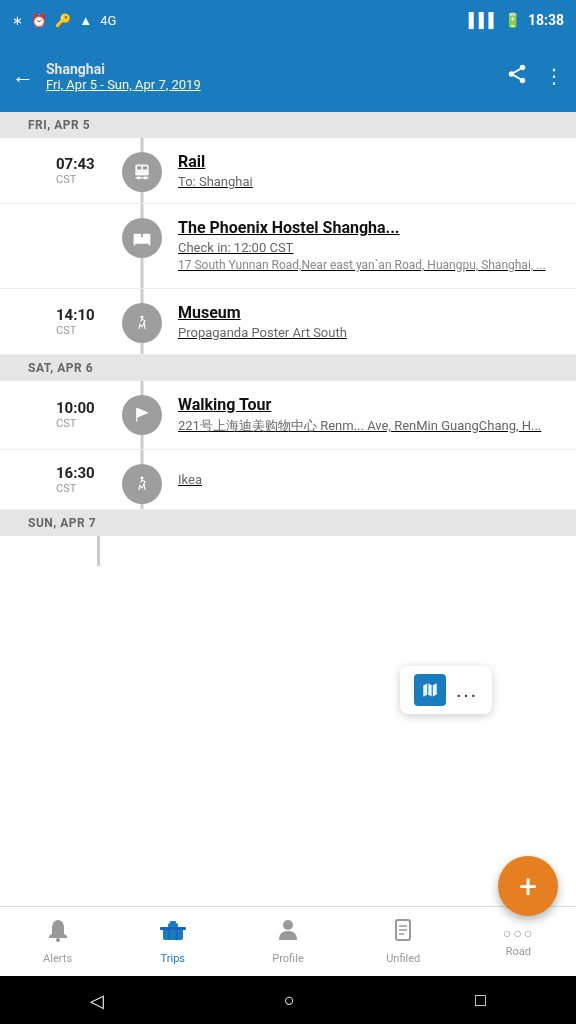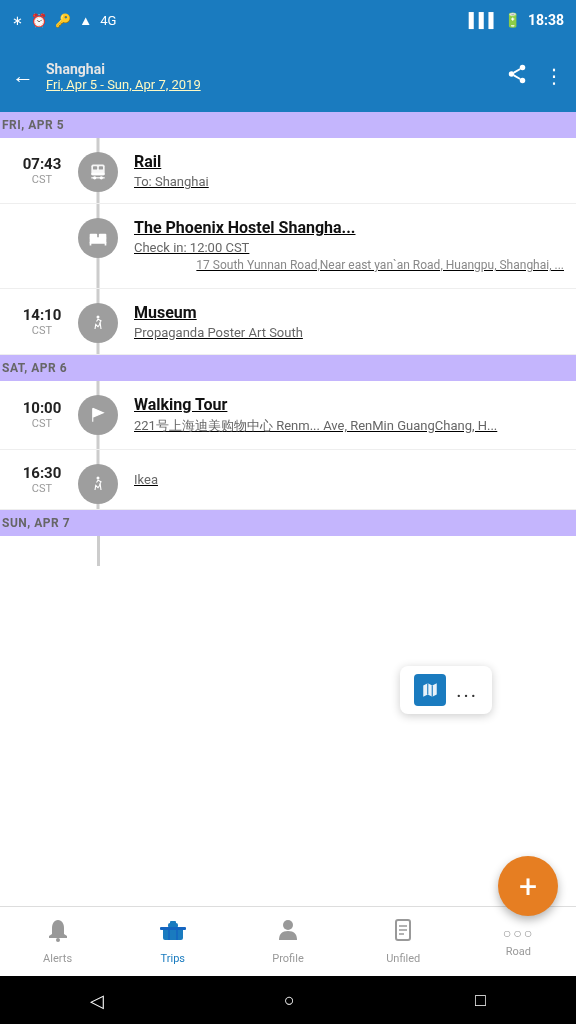--- a/index.html
+++ b/index.html
@@ -42,41 +42,42 @@
       cursor: pointer;
     }
     .app-bar-title-group { flex: 1; }
     .app-bar-title { font-size: 14px; font-weight: bold; color: #e5e5e5; }
     .app-bar-subtitle { font-size: 13px; color: #fef9c3; text-decoration: underline; }
     .app-bar-actions { display: flex; gap: 16px; align-items: center; }
     .app-bar-icon { font-size: 20px; color: #fff; cursor: pointer; }
 
     
     .day-header {
-      background: #c4b5fd;
-      padding: 6px 2px;
+      background: #e5e5e5;
+      padding: 6px 28px;
       font-size: 12px;
       font-weight: bold;
       color: #666;
       letter-spacing: 0.5px;
     }
     .timeline-item {
       display: flex;
       align-items: stretch;
       border-bottom: 1px solid #eee;
       position: relative;
     }
     .time-col {
       width: 72px;
       padding: 14px 0 14px 12px;
       flex-shrink: 0;
       display: flex;
       flex-direction: column;
-      align-items: center;
-      justify-content: center;
+      align-items: flex-start;
+      justify-content: center;
+      margin-left: 44px;
     }
     .time-text {
       font-size: 15px;
       font-weight: bold;
       color: #222;
     }
     .time-tz {
       font-size: 11px;
       color: #999;
     }
@@ -129,21 +130,20 @@
     }
     .item-subtitle {
       font-size: 13px;
       color: #666;
     }
     .item-detail {
       font-size: 12px;
       color: #888;
       margin-top: 2px;
       line-height: 1.4;
-      text-align: right;
     }
 
     
     .no-time .time-col { visibility: hidden; }
 
     
     .fab {
       position: absolute;
       bottom: 108px;
       right: 18px;

